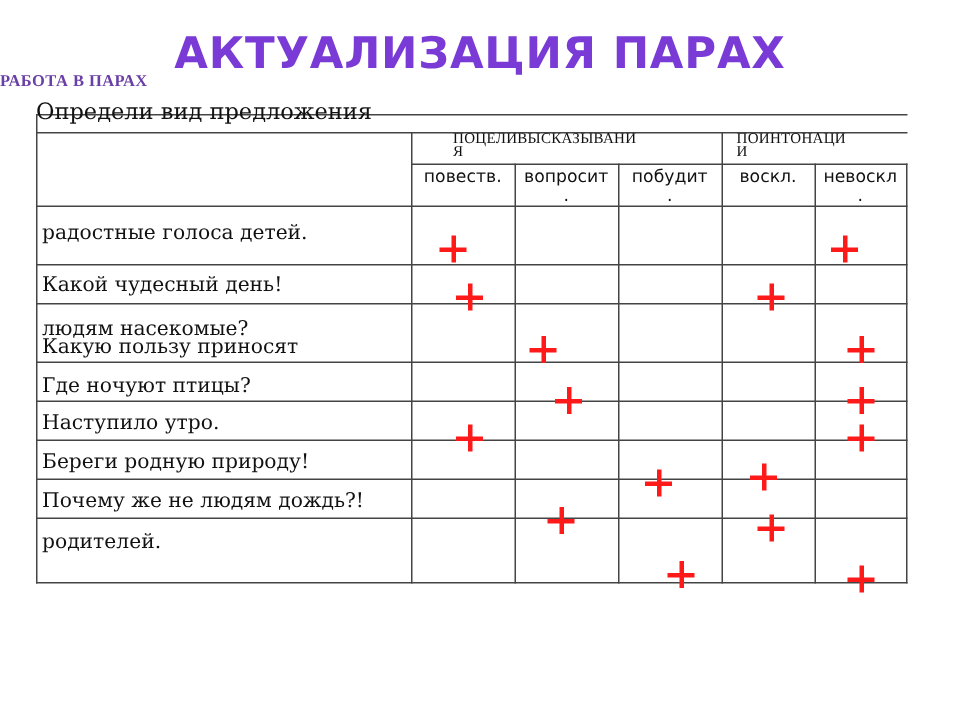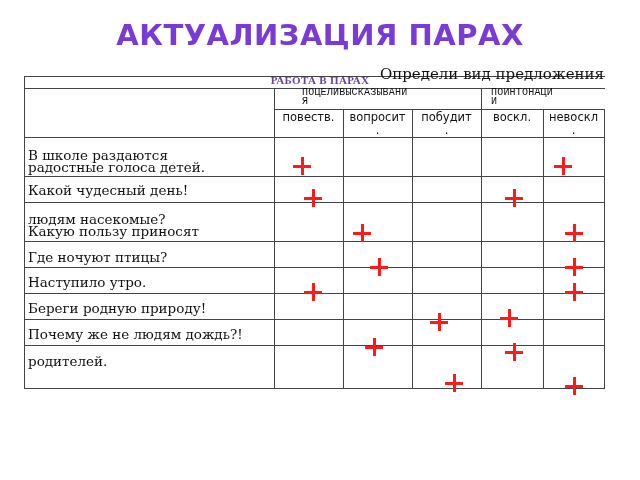--- a/index.html
+++ b/index.html
@@ -8,35 +8,35 @@
     position: relative; overflow: hidden;
     font-family: "DejaVu Serif", serif;
   }
   .title {
     position: absolute; left: 0; width: 640px; top: 18px;
     text-align: center; color: #7a3ad6;
     font-family: "DejaVu Sans", sans-serif; font-weight: bold;
     font-size: 29px; letter-spacing: 0.5px;
   }
   .subtitle {
-    position: absolute; left: 0; width: 640px; top: 74px;
-    text-align: center; color: #6a3fa6;
+    position: absolute; left: 0; width: 640px; top: 48px;
+    text-align: left; color: #6a3fa6;
     font-family: "Liberation Serif", serif; font-weight: bold;
     font-size: 11px; letter-spacing: 0.3px;
   }
   .line { position: absolute; background: #444; }
   .h { height: 1px; }
   .v { width: 1px; }
   .caption {
     position: absolute; left: 24px; width: 580px; top: 67px;
-    text-align: right; font-size: 15px; color: #111;
+    text-align: left; font-size: 15px; color: #111;
     font-family: "DejaVu Serif", serif; line-height: 15px;
   }
   .group {
-    position: absolute; font-family: Liberation Mono, monospace;
+    position: absolute; font-family: Liberation Serif, serif;
     font-size: 10px; line-height: 9px; color: #111; letter-spacing: 0.2px;
   }
   .colhead {
     position: absolute; font-family: "DejaVu Sans", sans-serif;
     font-size: 11.5px; line-height: 13px; color: #111; text-align: center;
   }
   .row-label {
     position: absolute; left: 28px; font-family: "DejaVu Serif", serif;
     font-size: 13.5px; line-height: 12px; color: #111;
   }
@@ -103,21 +103,20 @@
   </div>
   <div class="colhead" style="left:481px;width:62px;top:111px">
     <div>воскл.</div>
   </div>
   <div class="colhead" style="left:543px;width:61px;top:111px">
     <div>невоскл</div>
     <div>.</div>
   </div>
 
   <div class="row-label" style="top:149px">
-    <div>В школе раздаются</div>
     <div>радостные голоса детей.</div>
   </div>
   <div class="row-label" style="top:184px">
     <div>Какой чудесный день!</div>
   </div>
   <div class="row-label" style="top:213px">
     <div>людям насекомые?</div>
     <div>Какую пользу приносят</div>
   </div>
   <div class="row-label" style="top:251px">

